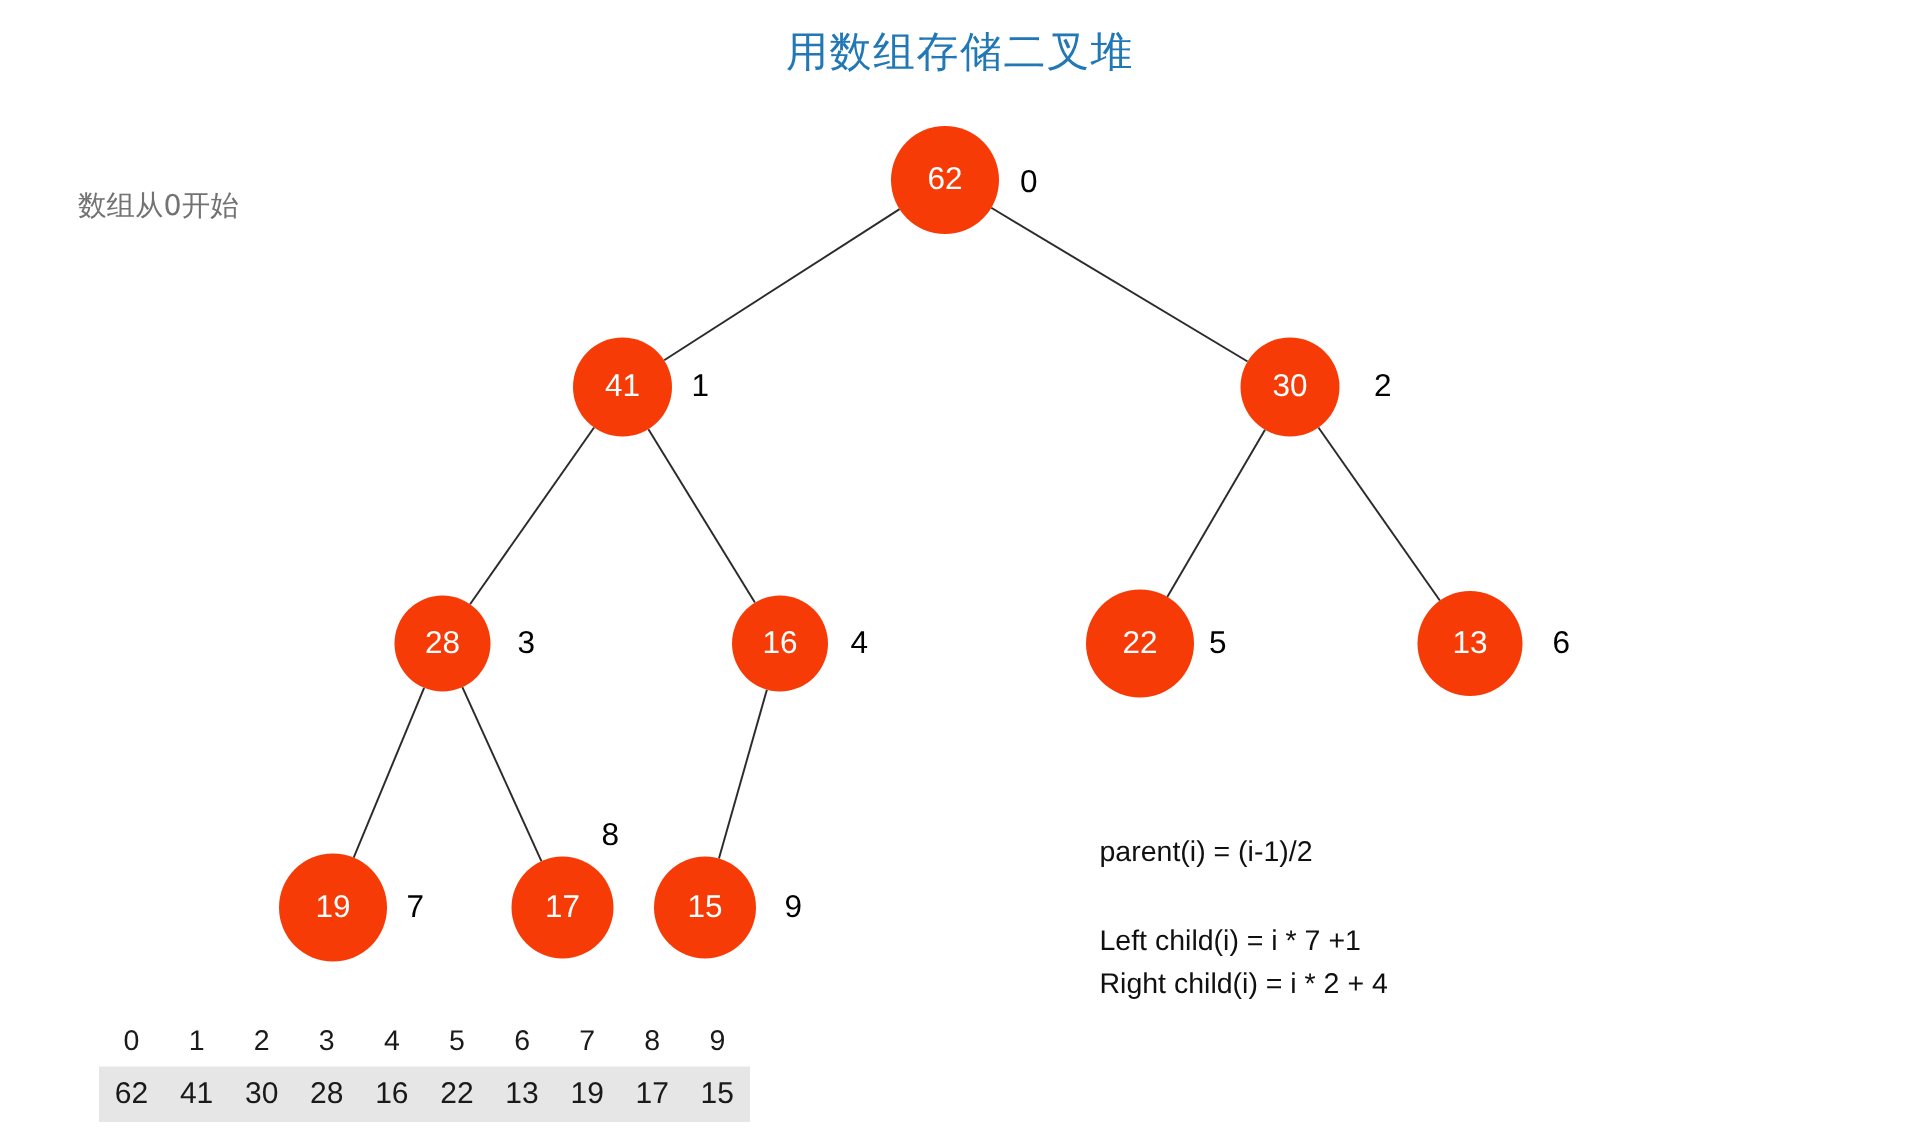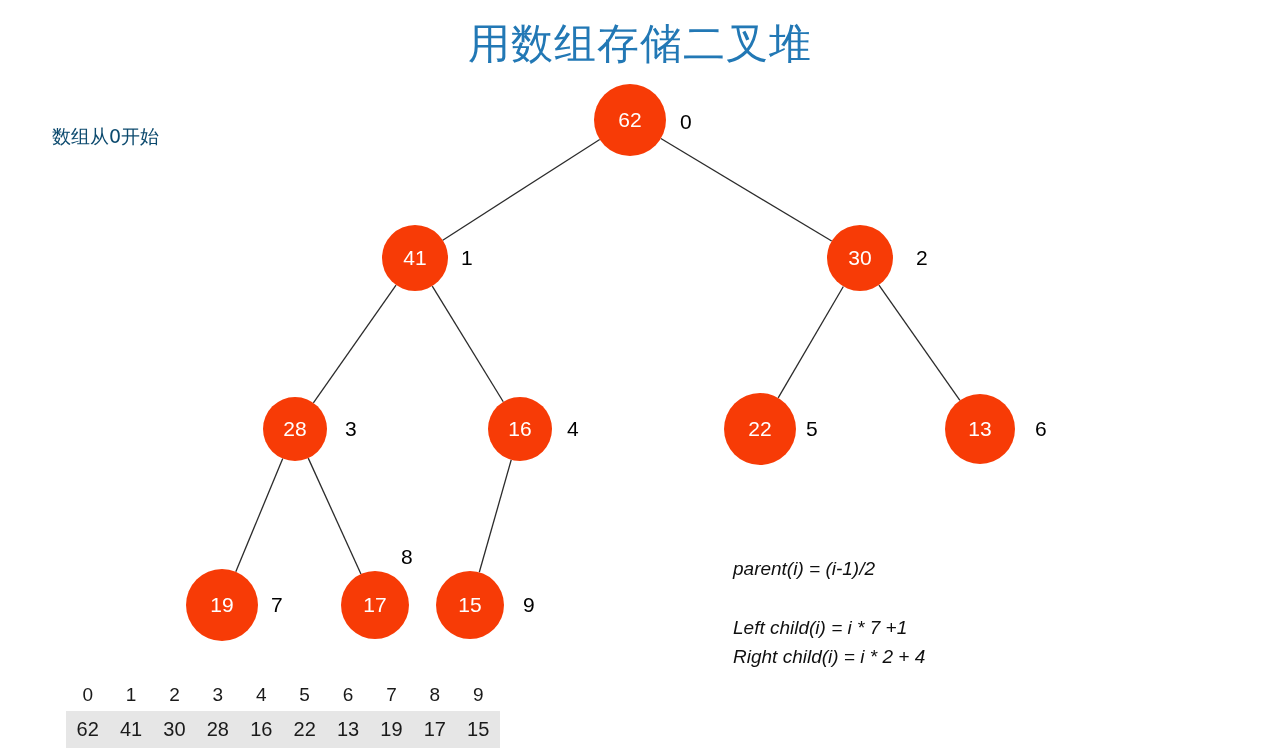--- a/index.html
+++ b/index.html
@@ -14,32 +14,32 @@
     overflow: hidden;
     font-family: "Liberation Sans", sans-serif;
     color: #000000;
   }
   #page-title {
     position: absolute;
     left: 0;
     top: 16px;
     width: 1280px;
     text-align: center;
-    font-size: 42px;
+    font-size: 28px;
     color: #2278B5;
     font-family: "DejaVu Sans", "Liberation Sans", sans-serif;
     letter-spacing: 1px;
     white-space: nowrap;
   }
   #note-array-start {
     position: absolute;
     left: 52px;
     top: 124px;
     font-size: 19px;
-    color: #0c4a6e;
+    color: #737373;
     font-family: "DejaVu Sans", "Liberation Sans", sans-serif;
     white-space: nowrap;
   }
   #tree-canvas {
     position: absolute;
     left: 0;
     top: 0;
     width: 1280px;
     height: 756px;
     pointer-events: none;
@@ -62,21 +62,20 @@
     color: #000000;
     font-family: "Liberation Sans", sans-serif;
     white-space: nowrap;
   }
   .formula-line {
     position: absolute;
     font-size: 19px;
     color: #101010;
     font-family: "Liberation Sans", sans-serif;
     white-space: nowrap;
-    font-style: italic;
   }
   #array-table {
     position: absolute;
     left: 66px;
     top: 678px;
   }
   #array-index-row {
     display: flex;
     height: 33px;
   }

